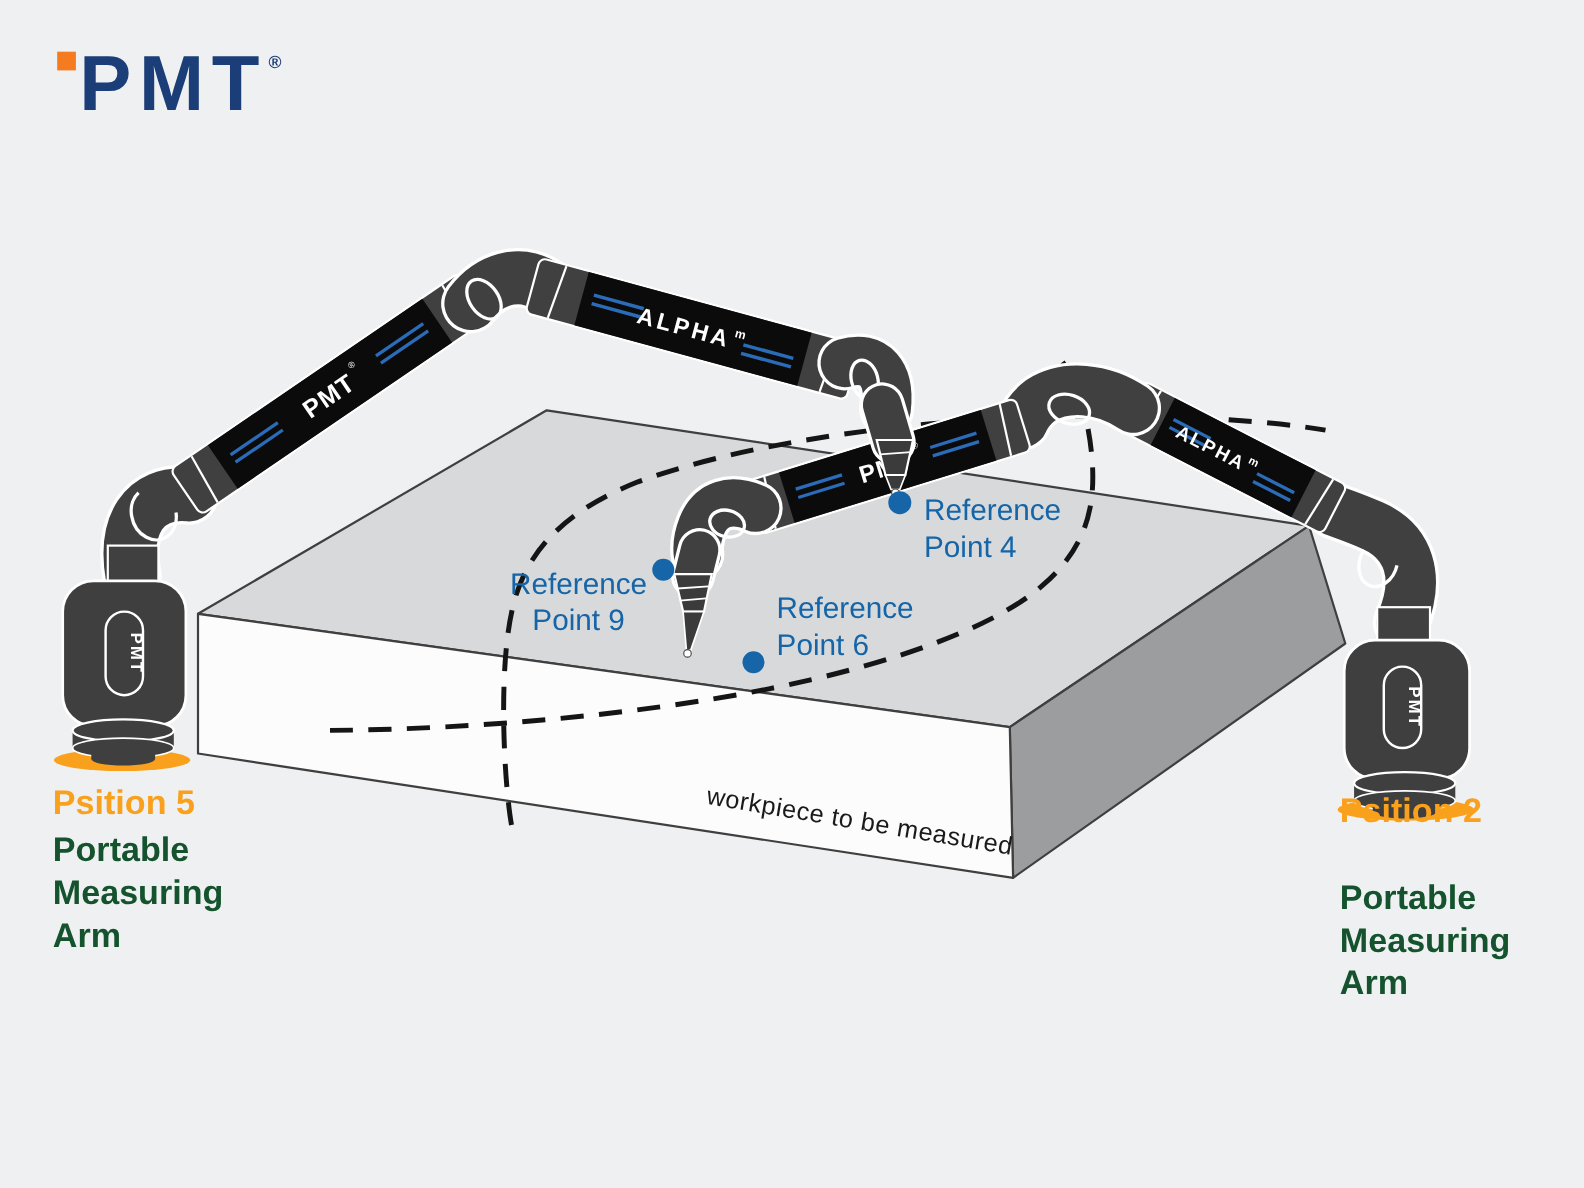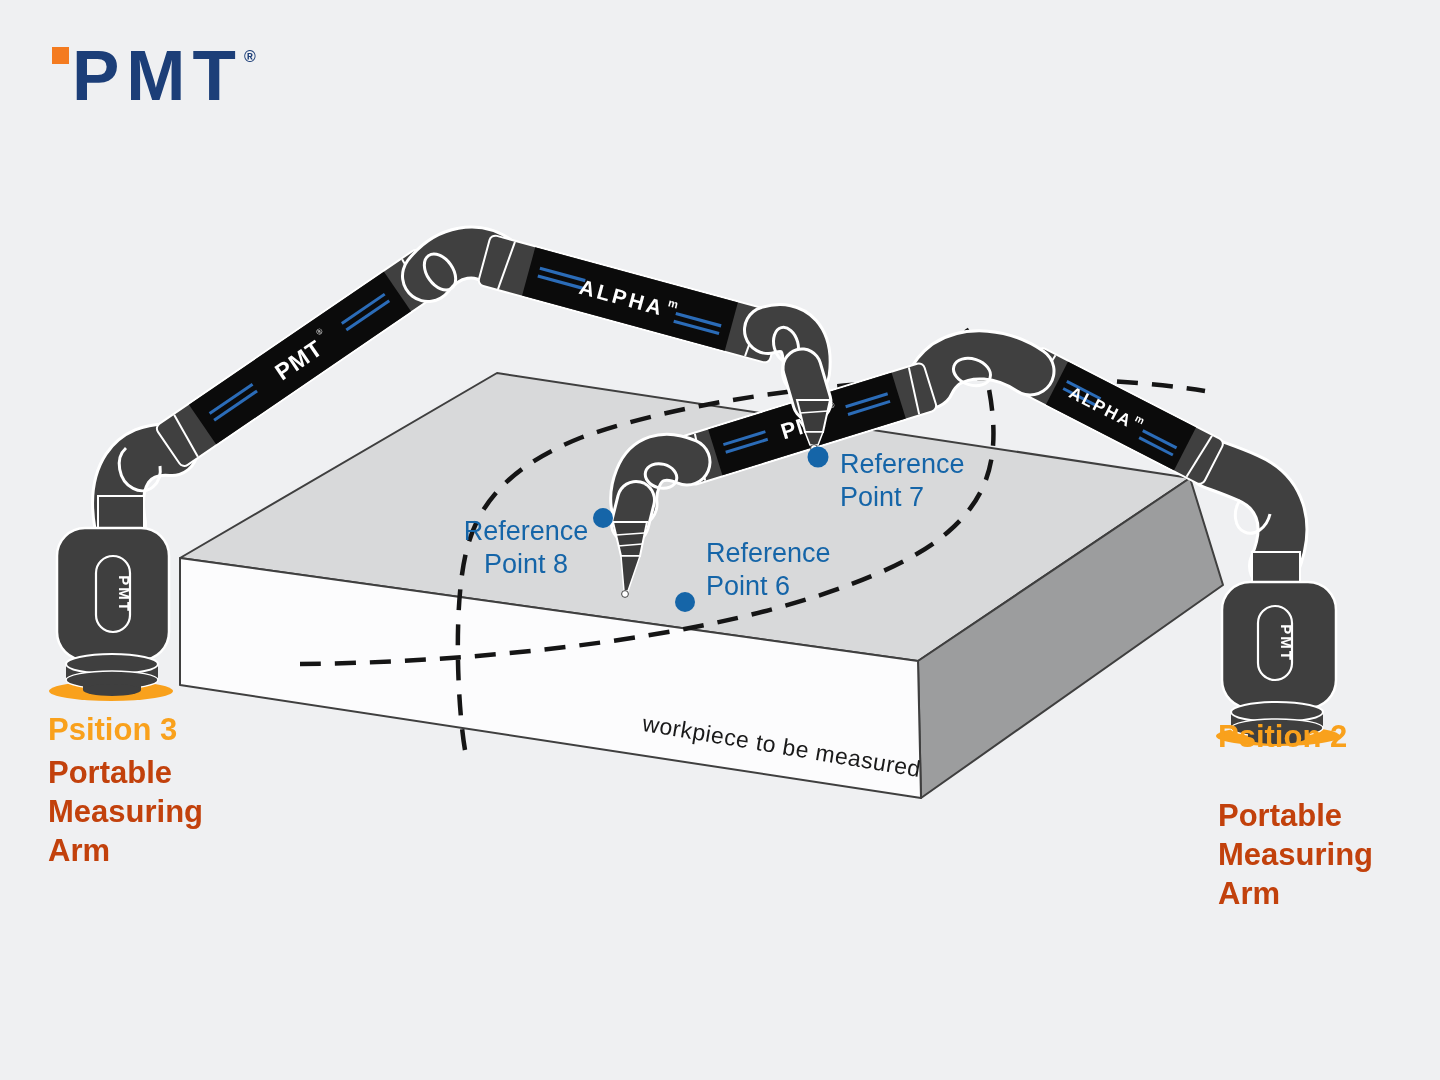--- a/index.html
+++ b/index.html
@@ -8,21 +8,21 @@
     background:#eff0f2;
     font-family:"Liberation Sans", sans-serif;
   }
   #artwork{position:absolute;left:0;top:0;}
   .txt{position:absolute;white-space:nowrap;}
   .ref-label{
     color:#1565a8;font-size:27px;font-weight:400;line-height:33px;
   }
   .ref-label.center{text-align:center;}
   .pos-title{color:#f9a11c;font-size:31px;font-weight:600;}
-  .pos-desc{color:#c2410c;font-size:31px;font-weight:700;line-height:39px;}
+  .pos-desc{color:#14532d;font-size:31px;font-weight:700;line-height:39px;}
   .workpiece-label{
     color:#1a1a1a;font-size:23px;font-weight:500;
     transform:rotate(9.5deg);transform-origin:left top;letter-spacing:0.5px;
   }
 </style>
 </head>
 <body>
 
 <div id="stage">
 
@@ -204,36 +204,36 @@
     </g>
   </g>
 
   <circle cx="818" cy="457" r="10.5" fill="#1565a8"></circle>
   <circle cx="603" cy="518" r="10" fill="#1565a8"></circle>
   <circle cx="685" cy="602" r="10" fill="#1565a8"></circle>
 </svg>
 
 <div class="txt ref-label" style="left:840px;top:448px;">
   <div>Reference</div>
-  <div>Point 7</div>
+  <div>Point 4</div>
 </div>
 
 <div class="txt ref-label center" style="left:452px;top:515px;width:148px;">
   <div>Reference</div>
-  <div>Point 8</div>
+  <div>Point 9</div>
 </div>
 
 <div class="txt ref-label" style="left:706px;top:537px;">
   <div>Reference</div>
   <div>Point 6</div>
 </div>
 
 <div class="txt workpiece-label" style="left:645px;top:710px;">workpiece to be measured</div>
 
-<div class="txt pos-title" style="left:48px;top:712px;">Psition 3</div>
+<div class="txt pos-title" style="left:48px;top:712px;">Psition 5</div>
 <div class="txt pos-desc" style="left:48px;top:753px;">
   <div>Portable</div>
   <div>Measuring</div>
   <div>Arm</div>
 </div>
 
 <div class="txt pos-title" style="left:1218px;top:719px;">Psition 2</div>
 <div class="txt pos-desc" style="left:1218px;top:796px;">
   <div>Portable</div>
   <div>Measuring</div>

